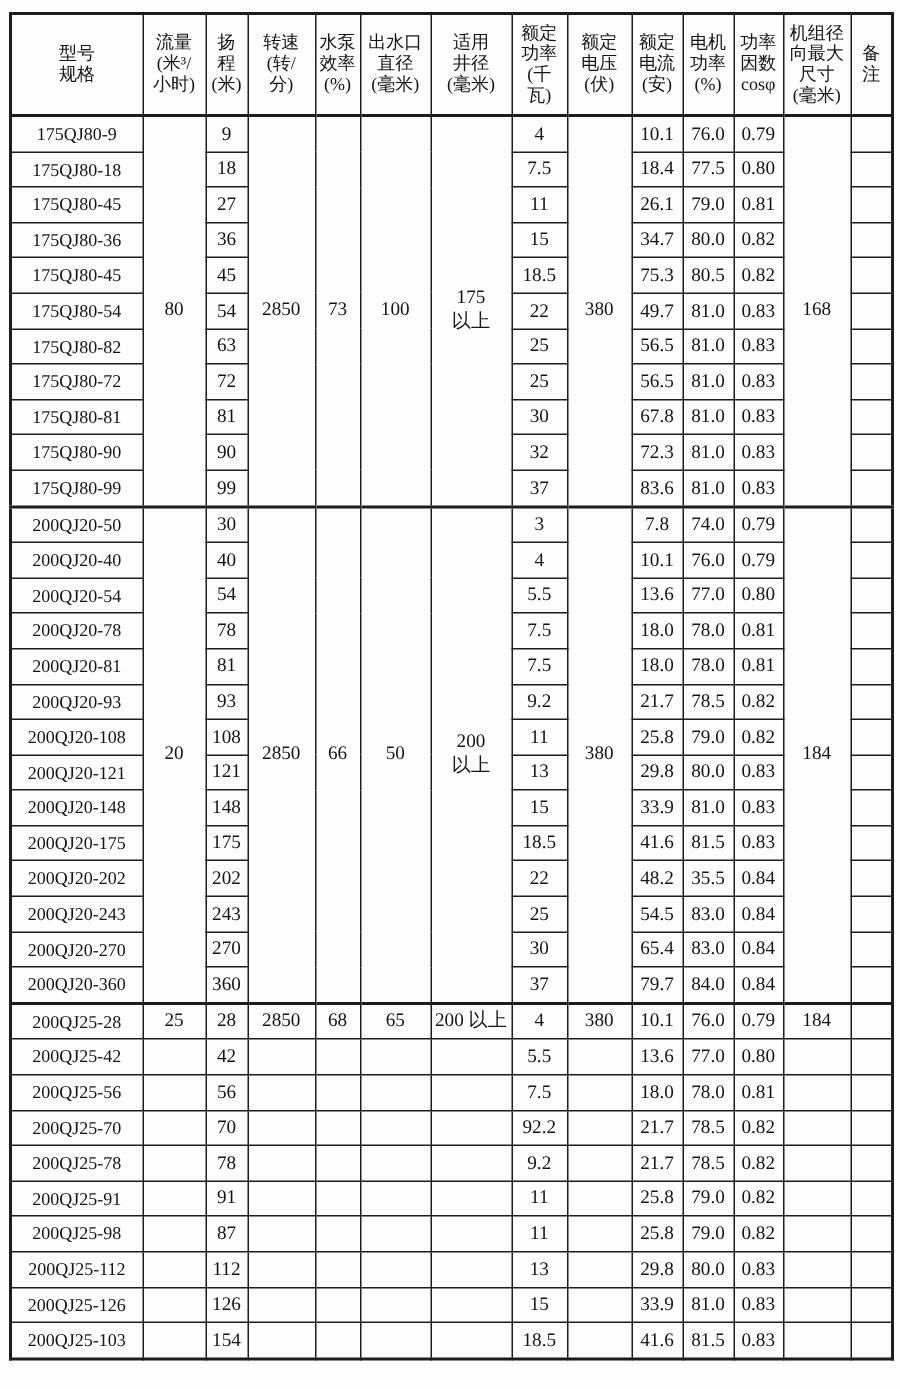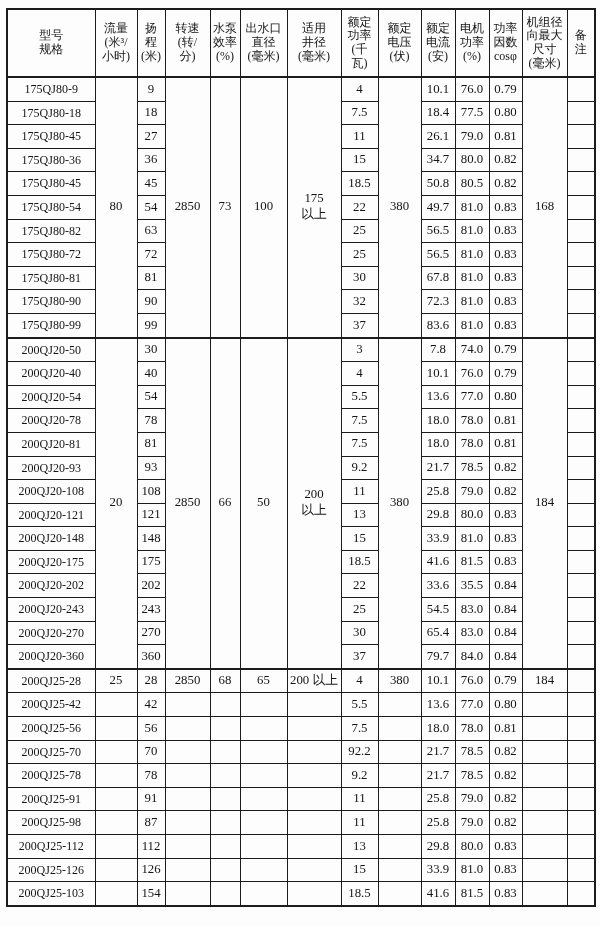--- a/index.html
+++ b/index.html
@@ -135,21 +135,21 @@
           <td data-name="cell-power">15</td>
           <td data-name="cell-curr">34.7</td>
           <td data-name="cell-motor">80.0</td>
           <td data-name="cell-cos">0.82</td>
           <td data-name="cell-remark"></td>
         </tr>
         <tr data-name="table-row">
           <td data-name="cell-model">175QJ80-45</td>
           <td data-name="cell-head">45</td>
           <td data-name="cell-power">18.5</td>
-          <td data-name="cell-curr">50.8</td>
+          <td data-name="cell-curr">75.3</td>
           <td data-name="cell-motor">80.5</td>
           <td data-name="cell-cos">0.82</td>
           <td data-name="cell-remark"></td>
         </tr>
         <tr data-name="table-row">
           <td data-name="cell-model">175QJ80-54</td>
           <td data-name="cell-head">54</td>
           <td data-name="cell-power">22</td>
           <td data-name="cell-curr">49.7</td>
           <td data-name="cell-motor">81.0</td>
@@ -296,21 +296,21 @@
           <td data-name="cell-power">18.5</td>
           <td data-name="cell-curr">41.6</td>
           <td data-name="cell-motor">81.5</td>
           <td data-name="cell-cos">0.83</td>
           <td data-name="cell-remark"></td>
         </tr>
         <tr data-name="table-row">
           <td data-name="cell-model">200QJ20-202</td>
           <td data-name="cell-head">202</td>
           <td data-name="cell-power">22</td>
-          <td data-name="cell-curr">33.6</td>
+          <td data-name="cell-curr">48.2</td>
           <td data-name="cell-motor">35.5</td>
           <td data-name="cell-cos">0.84</td>
           <td data-name="cell-remark"></td>
         </tr>
         <tr data-name="table-row">
           <td data-name="cell-model">200QJ20-243</td>
           <td data-name="cell-head">243</td>
           <td data-name="cell-power">25</td>
           <td data-name="cell-curr">54.5</td>
           <td data-name="cell-motor">83.0</td>

